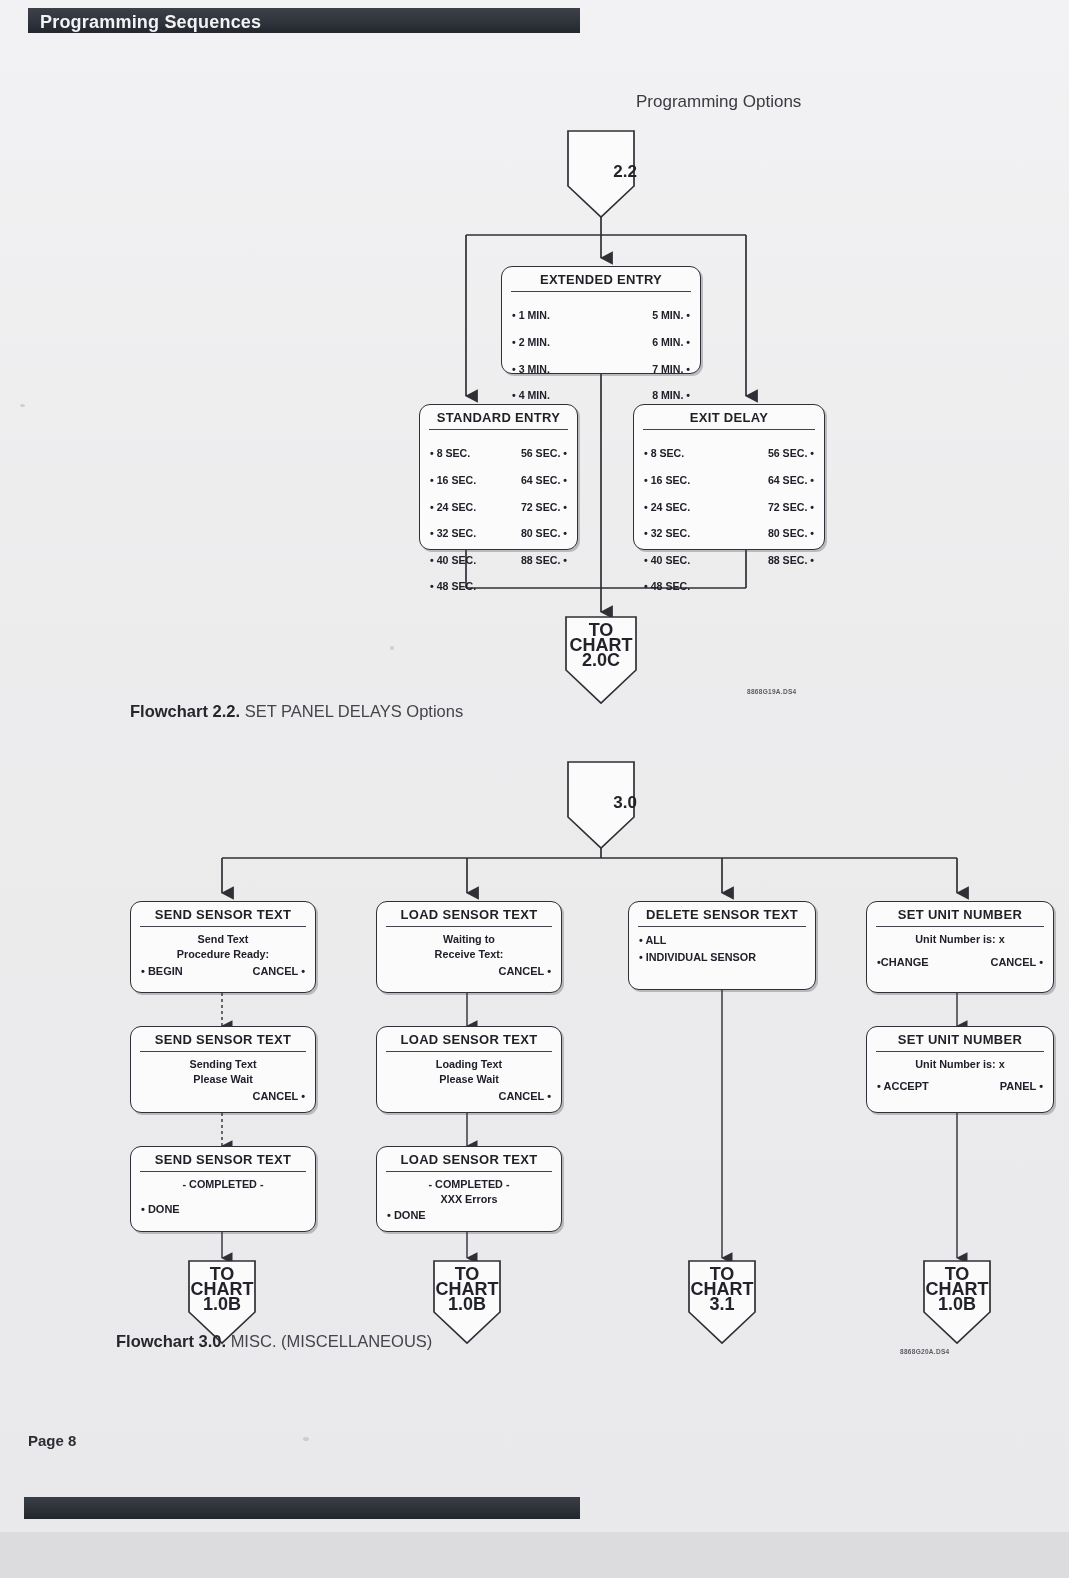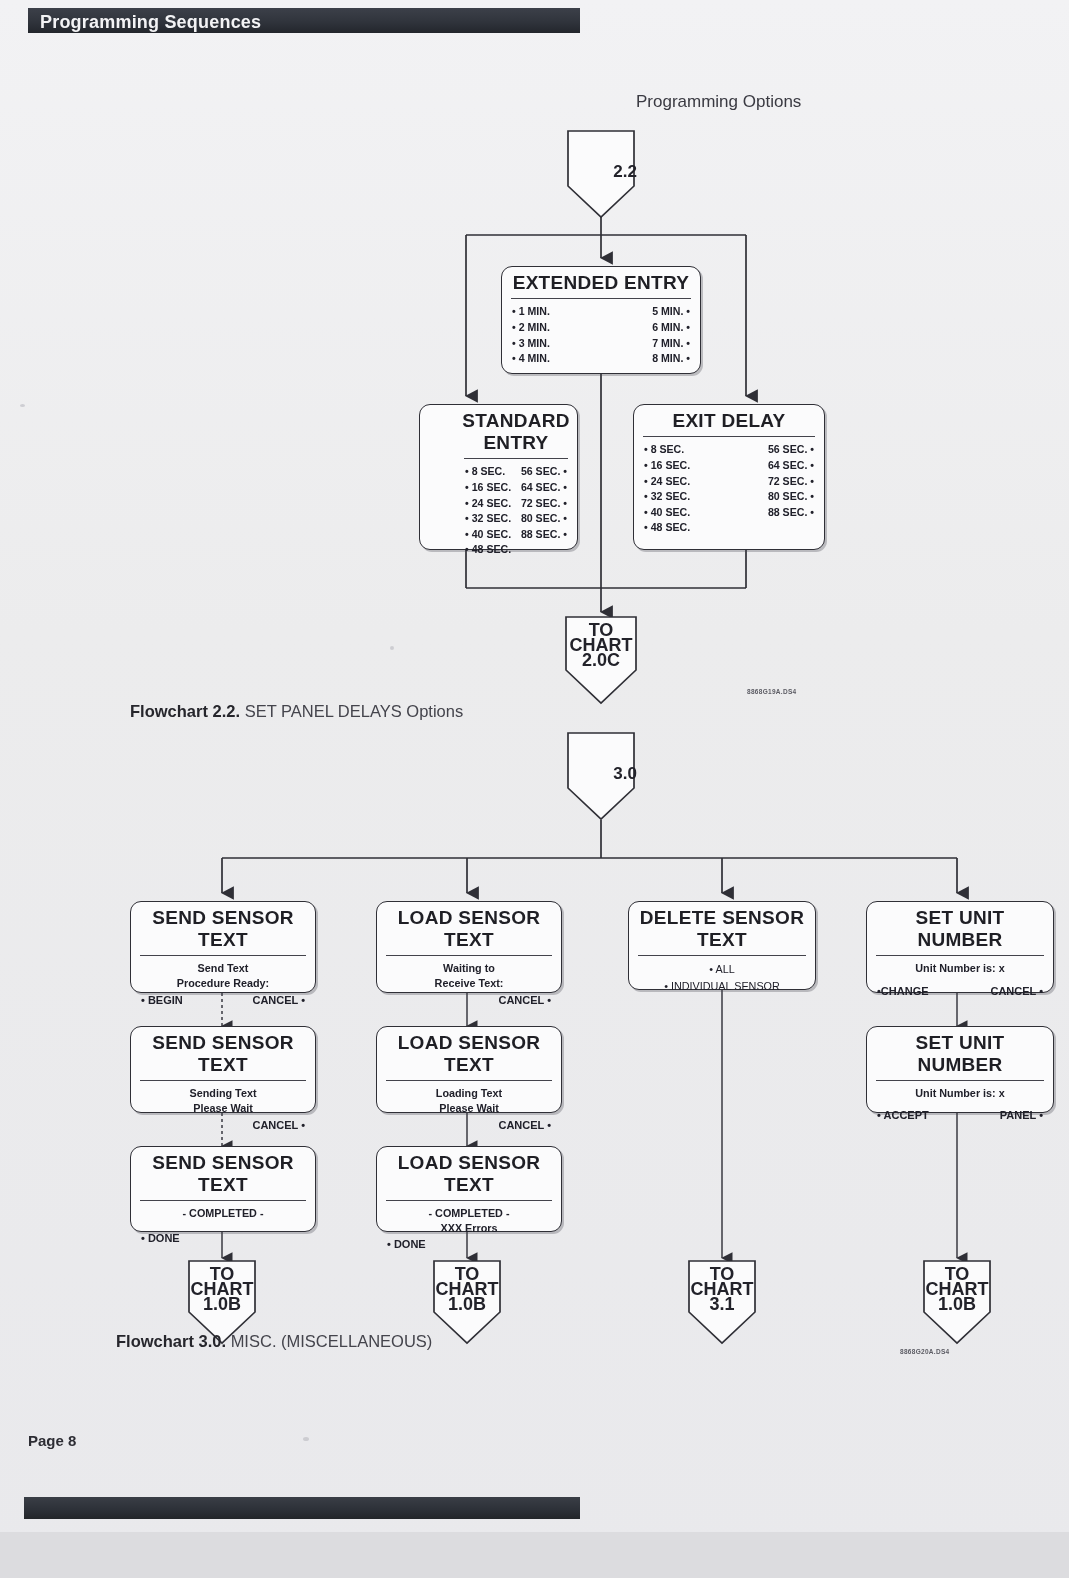--- a/index.html
+++ b/index.html
@@ -44,36 +44,36 @@
   
   .box{
     position:absolute;box-sizing:border-box;
     background:#fbfbfc;
     border:1.7px solid #2f2f36;
     border-radius:11px;
     box-shadow:2px 2px 0 rgba(70,70,80,.30);
   }
   .box .title{
     text-align:center;font-weight:bold;color:#1f1f25;
-    padding:5px 6px 4px;font-size:19px;letter-spacing:.3px;
+    padding:5px 6px 4px;font-size:13px;letter-spacing:.3px;
   }
   .box .rule{height:1.4px;background:#43434b;margin:0 9px 4px;}
   .box .body{padding:1px 10px 7px;}
 
   .cols{display:flex;justify-content:space-between;}
   .col{display:flex;flex-direction:column;}
-  .itm{font-size:10.6px;font-weight:bold;color:#20202a;line-height:15.6px;white-space:nowrap;}
+  .itm{font-size:10.6px;font-weight:bold;color:#20202a;line-height:15.6px;white-space:nowrap;margin-top:11px;}
   .col-r .itm{text-align:right;}
 
   .ctr{font-size:10.8px;font-weight:bold;color:#20202a;text-align:center;line-height:14.5px;}
   .row2{display:flex;justify-content:space-between;margin-top:4px;}
   .row2 .l,.row2 .r{font-size:11px;font-weight:bold;color:#20202a;white-space:nowrap;}
   .rightonly{text-align:right;font-size:11px;font-weight:bold;color:#20202a;margin-top:4px;}
   .leftonly{text-align:left;font-size:11px;font-weight:bold;color:#20202a;margin-top:3px;}
-  .lst{font-size:10.8px;font-weight:normal;color:#20202a;line-height:17px;text-align:center;}
+  .lst{font-size:10.8px;font-weight:bold;color:#20202a;line-height:17px;}
 
   
   .conn{position:absolute;width:76px;height:92px;}
   .conn svg{position:absolute;left:0;top:0;}
   .conn .lbl{
     position:absolute;left:0;right:0;top:9px;
     text-align:center;font-size:18px;font-weight:bold;color:#22222a;line-height:15px;
   }
   .conn.small{width:72px;height:88px;}
 
@@ -164,21 +164,21 @@
         <div class="col col-r">
           <div class="itm">5 MIN. •</div>
           <div class="itm">6 MIN. •</div>
           <div class="itm">7 MIN. •</div>
           <div class="itm">8 MIN. •</div>
         </div>
       </div>
     </div>
   </div>
 
-  <div class="box" style="left:419px;top:404px;width:159px;height:146px;padding-left:35px;">
+  <div class="box" style="left:419px;top:404px;width:159px;height:146px;">
     <div class="title">STANDARD ENTRY</div>
     <div class="rule"></div>
     <div class="body">
       <div class="cols">
         <div class="col col-l">
           <div class="itm">•    8 SEC.</div>
           <div class="itm">• 16 SEC.</div>
           <div class="itm">• 24 SEC.</div>
           <div class="itm">• 32 SEC.</div>
           <div class="itm">• 40 SEC.</div>
@@ -229,21 +229,21 @@
       <span>2.0C</span>
     </div>
   </div>
 
   <div class="caption cap22">
     <b>Flowchart 2.2.</b>
     <span>SET PANEL DELAYS Options</span>
   </div>
   <div class="refcode ref1">8868G19A.DS4</div>
 
-  <div class="entry" style="left:565px;top:730px;text-decoration:underline;">
+  <div class="entry" style="left:565px;top:759px;text-decoration:underline;">
     <svg width="72" height="92" viewBox="0 0 72 92">
       <path d="M3,3 L69,3 L69,58 L36,89 L3,58 Z" fill="#fbfbfc" stroke="#2f2f36" stroke-width="1.7"></path>
     </svg>
     <div class="lbl">3.0</div>
   </div>
 
   <div class="box" style="left:130px;top:901px;width:186px;height:92px;">
     <div class="title">SEND SENSOR TEXT</div>
     <div class="rule"></div>
     <div class="body">

